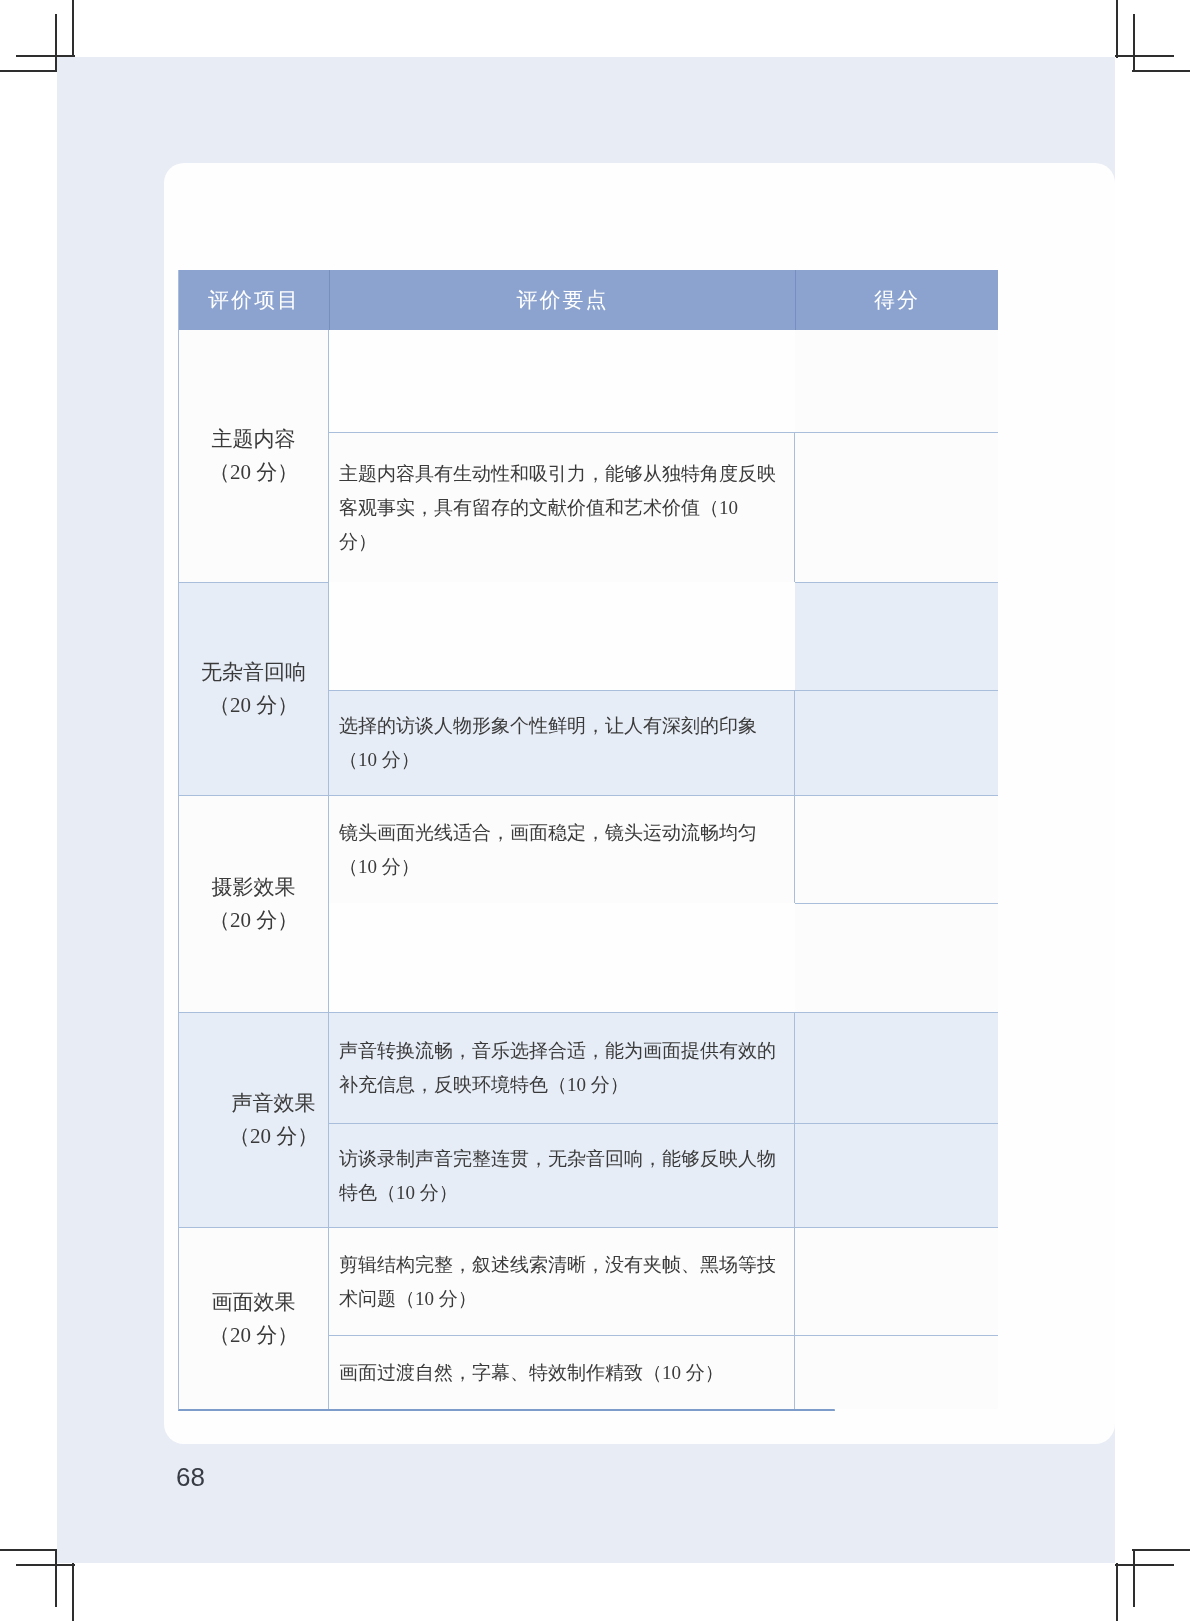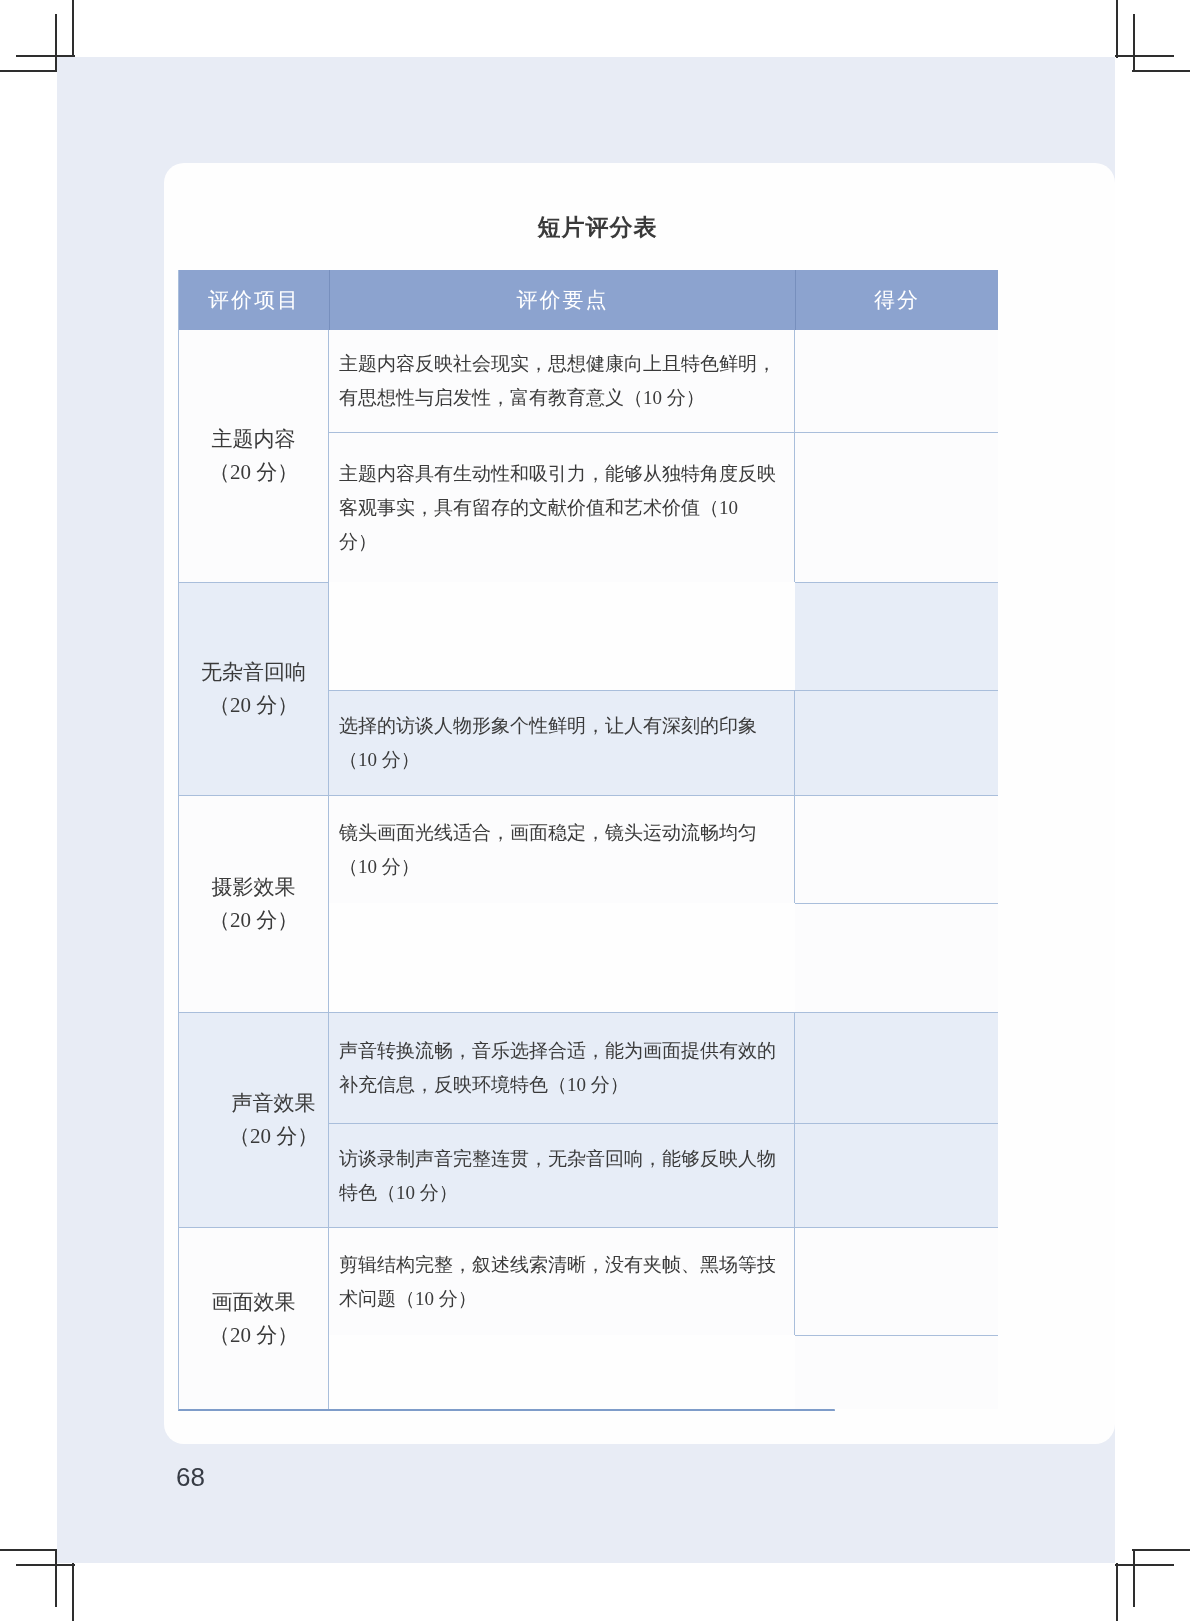--- a/index.html
+++ b/index.html
@@ -119,32 +119,30 @@
 
   <div class="mark" style="left:1116px;top:1563px;width:2px;height:58px"></div>
   <div class="mark" style="left:1133px;top:1549px;width:2px;height:58px"></div>
   <div class="mark" style="left:1115px;top:1564px;width:59px;height:2px"></div>
   <div class="mark" style="left:1132px;top:1549px;width:58px;height:2px"></div>
 
   <div class="page-bg"></div>
 
   <div class="card"></div>
 
-  <div class="doc-title">短片评分表</div>
 
   <div class="score-table">
     <div class="th" style="grid-column:1">评价项目</div>
     <div class="th" style="grid-column:2">评价要点</div>
     <div class="th" style="grid-column:3">得分</div>
 
   <div class="cell cat bg0" style="grid-area: 2 / 1 / span 2;">
         <span>主题内容</span>
         <span>（20 分）</span>
       </div>
-      <div class="cell crit bg0" style="grid-area: 2 / 2;">主题内容反映社会现实，思想健康向上且特色鲜明，有思想性与启发性，富有教育意义（10 分）</div>
       <div class="cell score bg0" style="grid-area: 2 / 3;"></div>
       <div class="cell crit bg0 topline" style="grid-area: 3 / 2;">主题内容具有生动性和吸引力，能够从独特角度反映客观事实，具有留存的文献价值和艺术价值（10 分）</div>
       <div class="cell score bg0 topline" style="grid-area: 3 / 3;"></div>
       <div class="cell cat bg1 topline" style="grid-area: 4 / 1 / span 2;">
         <span>无杂音回响</span>
         <span>（20 分）</span>
       </div>
       <div class="cell score bg1 topline" style="grid-area: 4 / 3;"></div>
       <div class="cell crit bg1 topline" style="grid-area: 5 / 2;">选择的访谈人物形象个性鲜明，让人有深刻的印象（10 分）</div>
       <div class="cell score bg1 topline" style="grid-area: 5 / 3;"></div>
@@ -162,18 +160,19 @@
       <div class="cell crit bg1 topline" style="grid-area: 8 / 2;">声音转换流畅，音乐选择合适，能为画面提供有效的补充信息，反映环境特色（10 分）</div>
       <div class="cell score bg1 topline" style="grid-area: 8 / 3;"></div>
       <div class="cell crit bg1 topline" style="grid-area: 9 / 2;">访谈录制声音完整连贯，无杂音回响，能够反映人物特色（10 分）</div>
       <div class="cell score bg1 topline" style="grid-area: 9 / 3;"></div>
       <div class="cell cat bg0 topline" style="grid-area: 10 / 1 / span 2;">
         <span>画面效果</span>
         <span>（20 分）</span>
       </div>
       <div class="cell crit bg0 topline" style="grid-area: 10 / 2;">剪辑结构完整，叙述线索清晰，没有夹帧、黑场等技术问题（10 分）</div>
       <div class="cell score bg0 topline" style="grid-area: 10 / 3;"></div>
+      <div class="cell crit bg0 topline" style="grid-area: 11 / 2;">画面过渡自然，字幕、特效制作精致（10 分）</div>
       <div class="cell score bg0 topline" style="grid-area: 11 / 3;"></div>
     </div>
 
   <div class="page-number">68</div>
 
 </div>
 
 </body></html>

